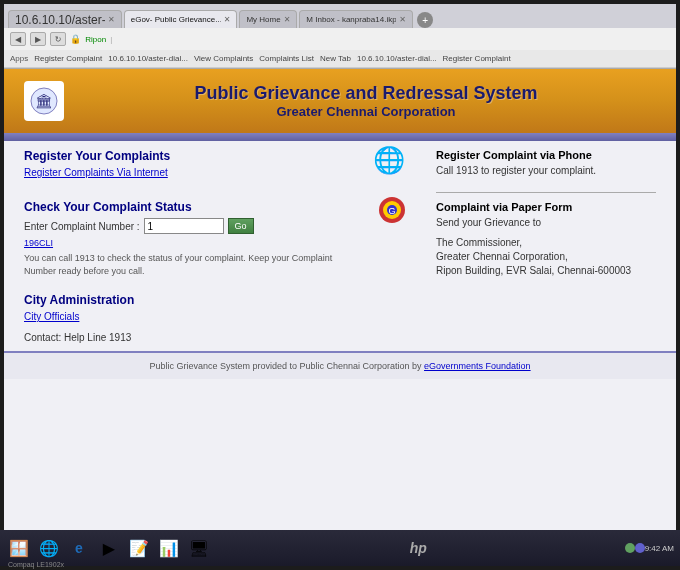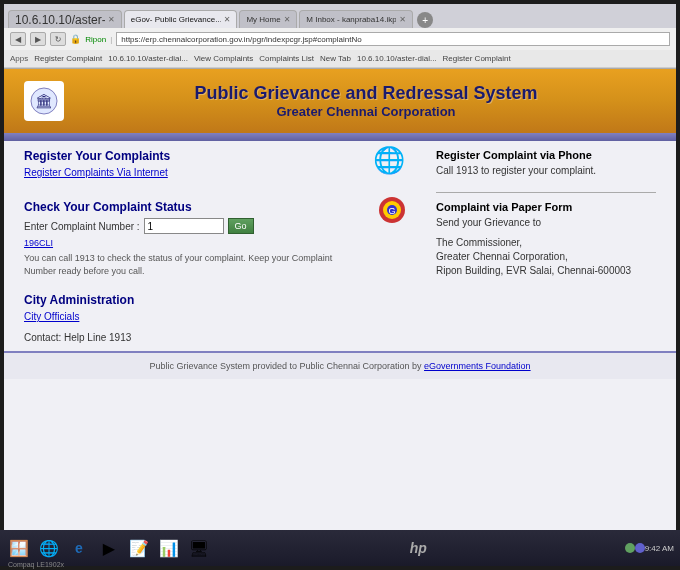--- a/index.html
+++ b/index.html
@@ -369,21 +369,20 @@
         <div style="width:16px;height:16px;background:#888;border-radius:50%;display:flex;align-items:center;justify-content:center;color:white;font-size:10px;cursor:pointer;margin-left:2px;">+</div>
       </div>
 
       <div class="address-bar">
         <div class="nav-btn">◀</div>
         <div class="nav-btn">▶</div>
         <div class="nav-btn">↻</div>
         <span class="lock-icon">🔒</span>
         <span style="font-size:8px;color:#080;">Ripon</span>
         <span style="font-size:8px;color:#aaa;">|</span>
-        <input class="address-input" type="text" value="https://erp.chennaicorporation.gov.in/pgr/indexpcgr.jsp#complaintNo" style="">
       </div>
 
       <div class="bookmarks-bar">
         <span style="font-size:8px;color:#555;">Apps</span>
         <span class="bookmark">Register Complaint</span>
         <span class="bookmark">10.6.10.10/aster-dial...</span>
         <span class="bookmark">View Complaints</span>
         <span class="bookmark">Complaints List</span>
         <span class="bookmark">New Tab</span>
         <span class="bookmark">10.6.10.10/aster-dial...</span>

